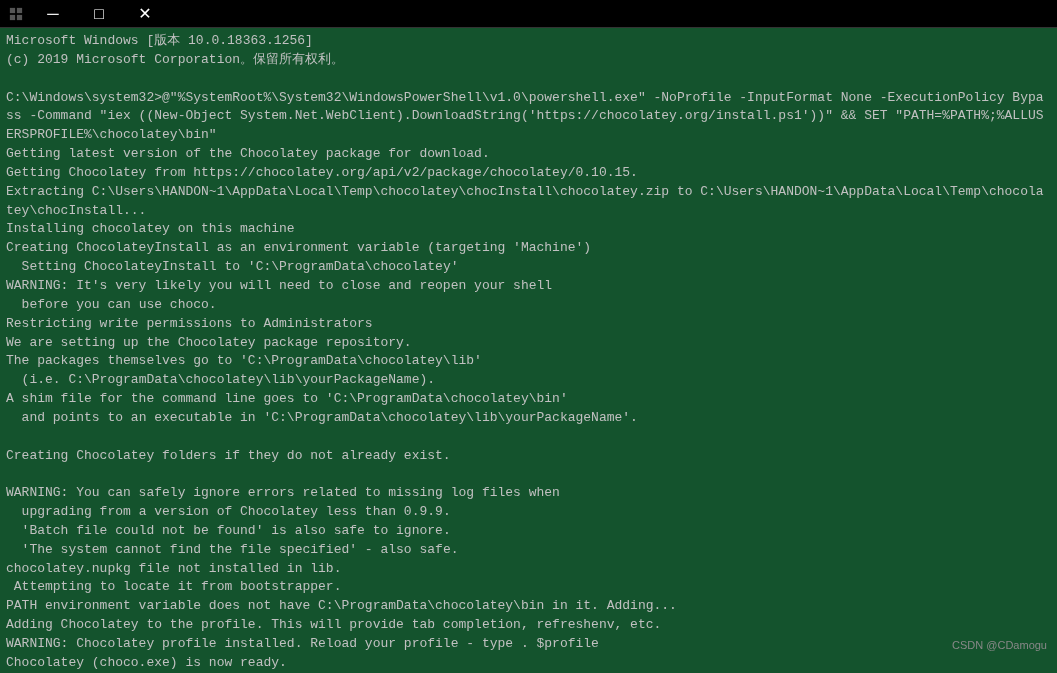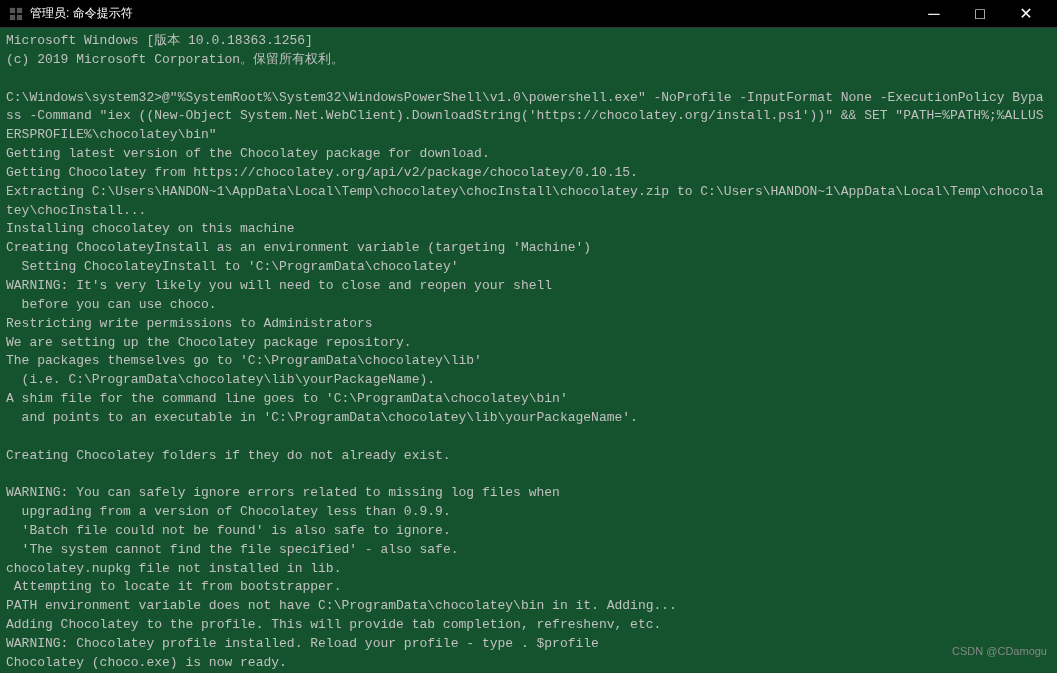--- a/index.html
+++ b/index.html
@@ -69,40 +69,39 @@
       height: calc(673px - 28px);
       overflow: hidden;
       font-size: 13px;
       line-height: 1.45;
       white-space: pre-wrap;
       word-break: break-all;
     }
 
     .watermark {
       position: absolute;
-      bottom: 16px;
+      bottom: 22px;
       right: 10px;
       color: #888;
       font-size: 11px;
       font-family: '微软雅黑', 'Microsoft YaHei', sans-serif;
     }
   </style>
 </head>
 <body>
 
 <div class="title-bar">
   <div class="title-bar-icon">
     <svg viewBox="0 0 16 16" fill="none">
       <rect x="1" y="1" width="6" height="6" fill="#555"></rect>
       <rect x="9" y="1" width="6" height="6" fill="#555"></rect>
       <rect x="1" y="9" width="6" height="6" fill="#555"></rect>
       <rect x="9" y="9" width="6" height="6" fill="#555"></rect>
     </svg>
   </div>
-  <span class="title-bar-title">管理员: 命令提示符</span>
   <div class="title-bar-controls">
     <button class="title-bar-btn minimize">─</button>
     <button class="title-bar-btn maximize">□</button>
     <button class="title-bar-btn close">✕</button>
   </div>
 </div>
 
 <div class="terminal-body" id="terminal-output">Microsoft Windows [版本 10.0.18363.1256]
 (c) 2019 Microsoft Corporation。保留所有权利。
 

